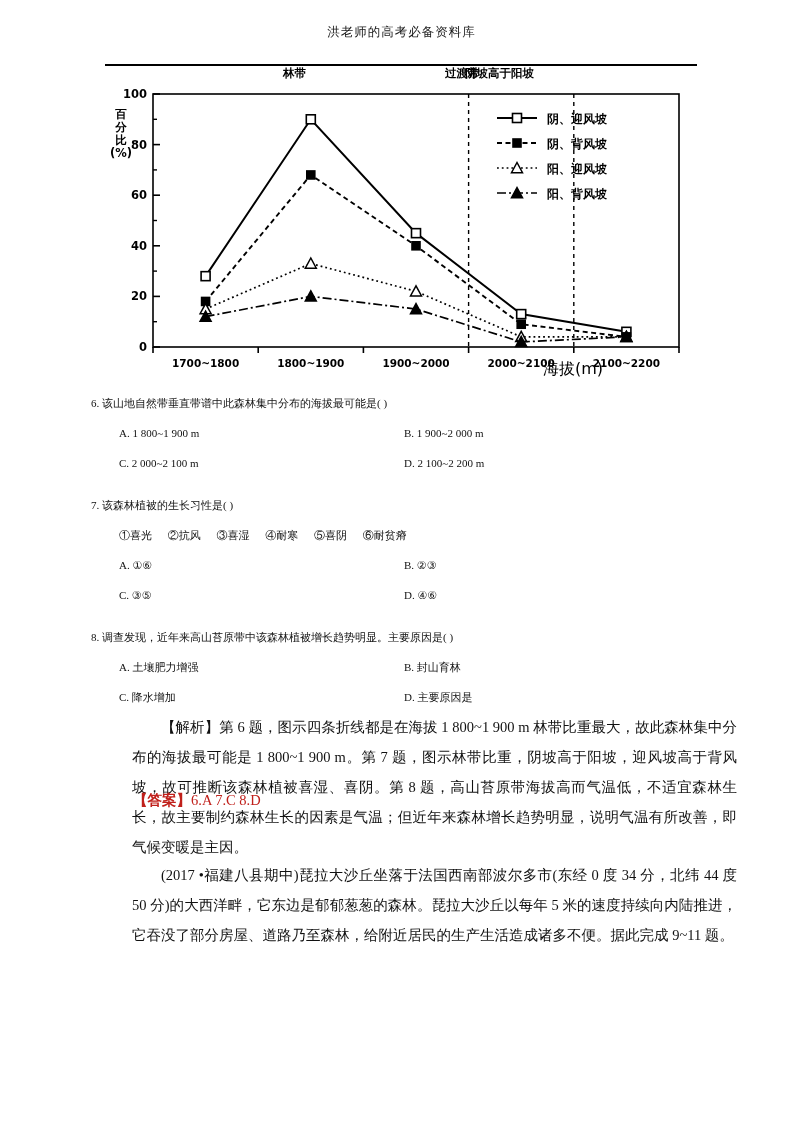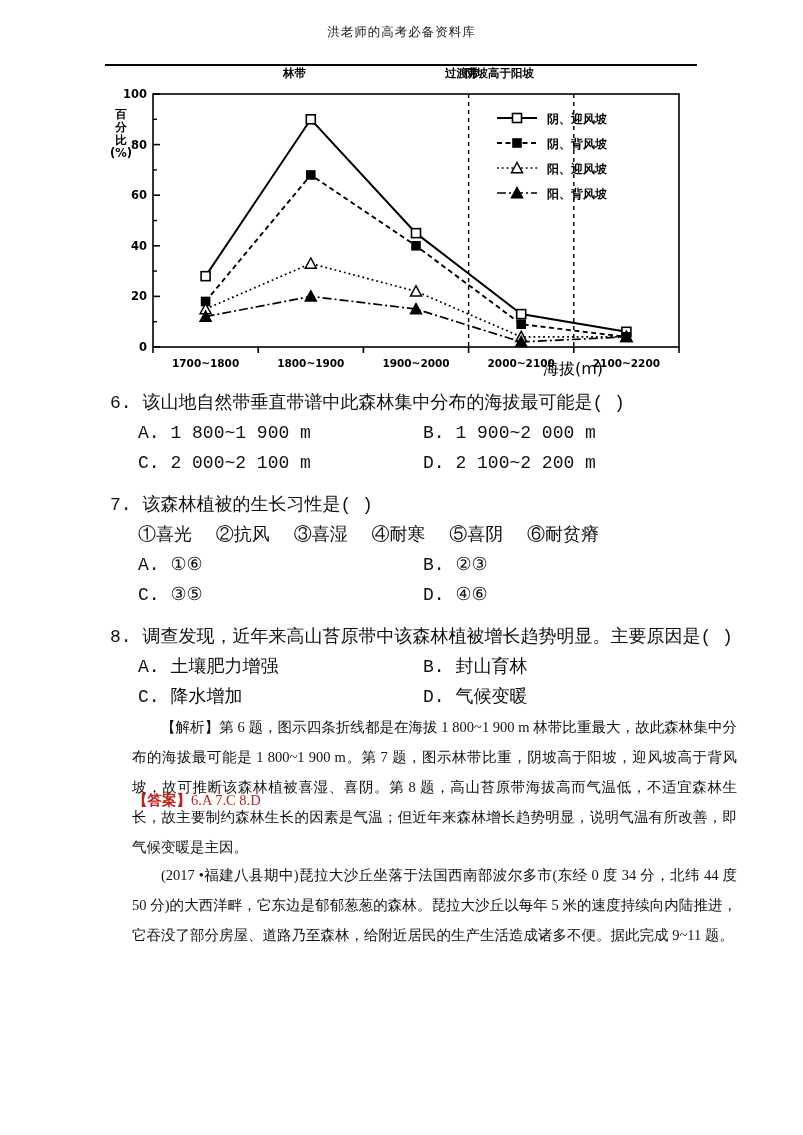--- a/index.html
+++ b/index.html
@@ -92,24 +92,24 @@
     top: 293px;
     font-family: "DejaVu Sans", sans-serif;
     font-size: 16px;
     font-weight: normal;
     white-space: nowrap;
   }
 
   
   .body-text {
     position: absolute;
-    left: 110px;
+    left: 91px;
     width: 600px;
-    font-family: Liberation Mono, monospace;
-    font-size: 18px;
+    font-family: Liberation Serif, serif;
+    font-size: 11px;
     line-height: 30px;
     color: #111;
   }
   .q-stem { white-space: nowrap; }
   .opt-row {
     display: flex;
     padding-left: 28px;
   }
   .opt-a, .opt-c { width: 285px; }
   .opt-b, .opt-d { width: 285px; }
@@ -378,21 +378,21 @@
         <span>封山育林</span>
       </div>
     </div>
     <div class="opt-row">
       <div class="opt-c">
         <span>C.</span>
         <span>降水增加</span>
       </div>
       <div class="opt-d">
         <span>D.</span>
-        <span>气候变暖</span>
+        <span>主要原因是</span>
       </div>
     </div>
   </div>
 
   <div class="para indent" style="top: 712px;">【解析】第 6 题，图示四条折线都是在海拔 1 800~1 900 m 林带比重最大，故此森林集中分布的海拔最可能是 1 800~1 900 m。第 7 题，图示林带比重，阴坡高于阳坡，迎风坡高于背风坡，故可推断该森林植被喜湿、喜阴。第 8 题，高山苔原带海拔高而气温低，不适宜森林生长，故主要制约森林生长的因素是气温；但近年来森林增长趋势明显，说明气温有所改善，即气候变暖是主因。</div>
 
   <div class="answer-line" style="top: 785px;">
     <span class="ans-tag">【答案】</span><span class="ans-vals">6.A  7.C  8.D</span>
   </div>
 

